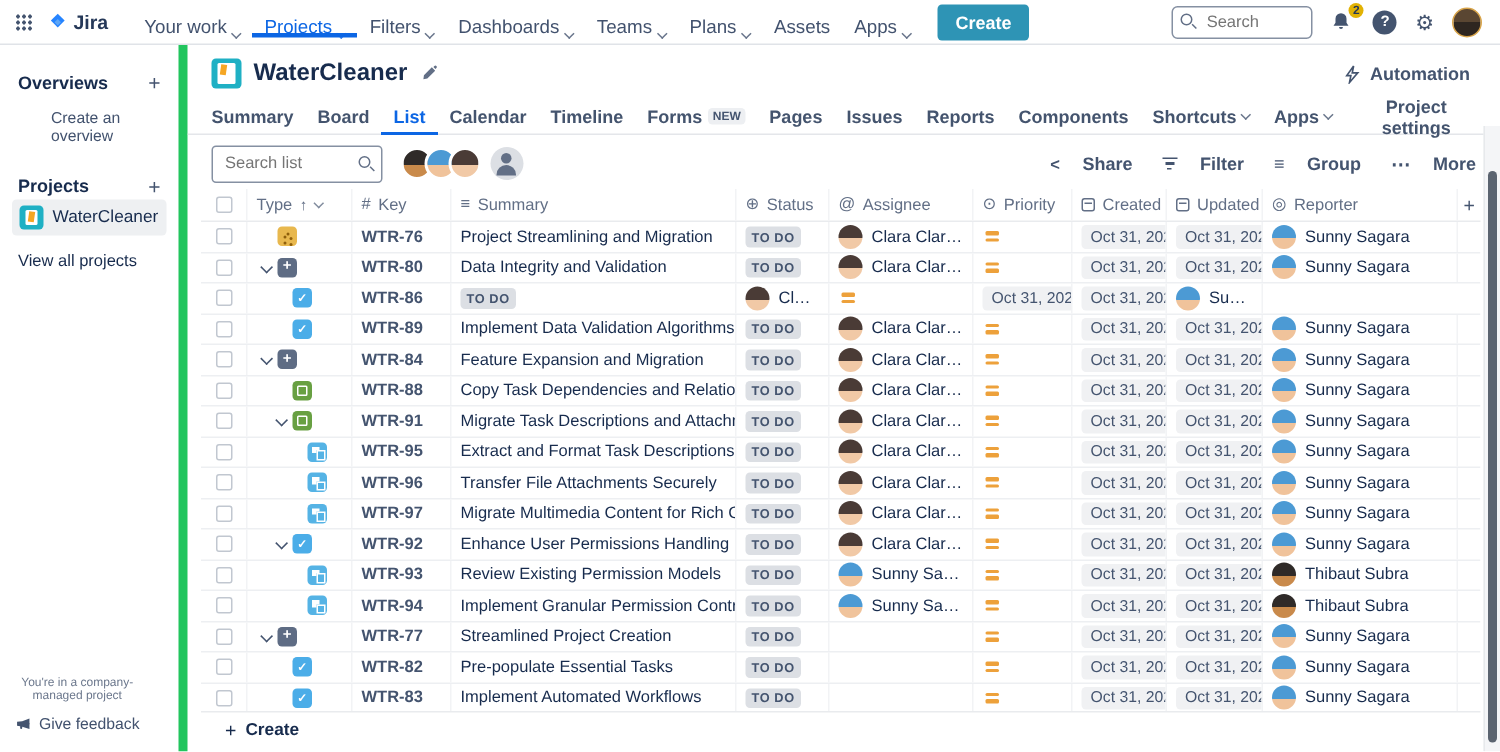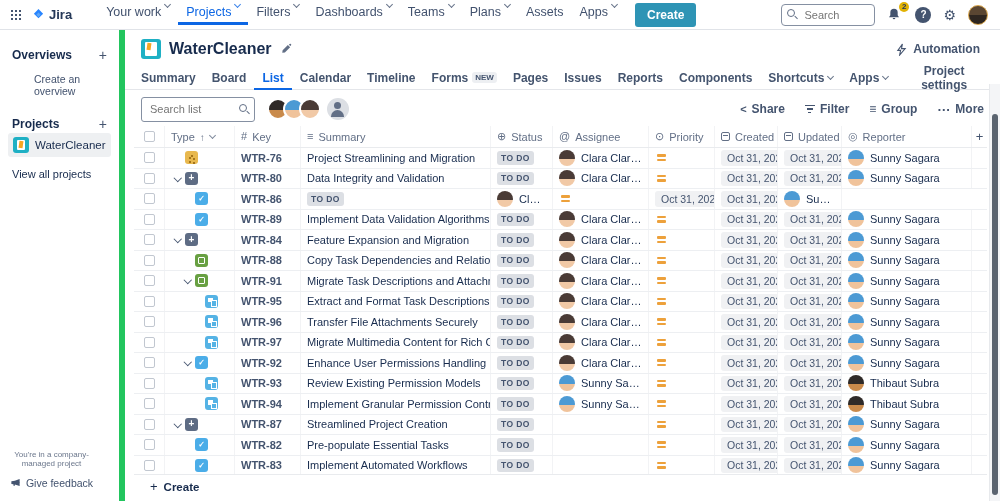--- a/index.html
+++ b/index.html
@@ -4,23 +4,23 @@
 <style>
   *{box-sizing:border-box;margin:0;padding:0}
   html,body{width:1000px;height:501px;overflow:hidden}
   body{font-family:"Liberation Sans",sans-serif;color:#172B4D;background:#fff;font-size:12px}
   button{font-family:inherit;background:none;border:none;cursor:pointer;color:inherit}
   input{font-family:inherit;outline:none}
 
   
   .topnav{height:30px;border-bottom:1px solid #E0E3E8;display:flex;align-items:center;padding:0 12px 0 10px;gap:2px}
   .grid-ic{width:12px;height:12px;margin-right:8px;background-image:radial-gradient(#44546F 1.1px,transparent 1.2px);background-size:4px 4px;flex:none}
-  .logo{display:flex;align-items:center;gap:4px;margin-right:24px}
+  .logo{display:flex;align-items:center;gap:4px;margin-right:14px}
   .logo-text{font-size:13px;font-weight:700;color:#253858}
-  .nav-item{font-size:12.5px;color:#42526E;font-weight:500;height:20px;padding:0 8px;display:inline-flex;align-items:flex-start;gap:4px}
+  .nav-item{font-size:12.5px;color:#42526E;font-weight:500;height:20px;padding:0 8px;display:inline-flex;align-items:flex-end;gap:4px}
   .nav-item.active{color:#0C66E4;box-shadow:inset 0 -3px 0 #0C66E4}
   .chev{width:5px;height:5px;border-right:1.4px solid currentColor;border-bottom:1.4px solid currentColor;transform:rotate(45deg);margin-top:-3px;opacity:.8}
   .btn-create{background:#2E94B5;color:#fff;font-size:12px;font-weight:600;border-radius:3px;height:24px;padding:0 12px;margin-left:8px}
   .nav-right{margin-left:auto;display:flex;align-items:center;gap:12px}
   .top-search{position:relative}
   .top-search input{width:94px;height:22px;border:1px solid #8590A2;border-radius:4px;font-size:11px;padding:0 6px 0 22px;color:#42526E}
   .mag{position:absolute;left:6px;top:5px;width:8px;height:8px;border:1.4px solid #626F86;border-radius:50%}
   .mag::after{content:"";position:absolute;width:4px;height:1.4px;background:#626F86;transform:rotate(45deg);left:6px;top:7px}
   .bell-wrap{position:relative;width:16px;height:16px}
   .badge{position:absolute;top:-5px;right:-6px;background:#E2B203;color:#253858;font-size:8px;font-weight:700;border-radius:6px;padding:1px 3px;line-height:1}
@@ -65,21 +65,21 @@
   .list-search input{width:114px;height:25px;border:1px solid #8590A2;border-radius:3px;font-size:11px;padding:0 24px 0 8px;color:#42526E}
   .list-search .mag{left:auto;right:8px;top:7px}
   .facepile{display:flex;align-items:center;margin-left:12px}
   .av{width:16px;height:16px;border-radius:50%;display:inline-block;flex:none}
   .fp-av{width:22px;height:22px;border:2px solid #fff;margin-left:-6px}
   .fp-av:first-child{margin-left:0}
   .add-person{width:22px;height:22px;border-radius:50%;background:#DCDFE4;margin-left:6px;position:relative}
   .add-person::before{content:"";position:absolute;left:7px;top:4px;width:7px;height:7px;border-radius:50%;background:#626F86}
   .add-person::after{content:"";position:absolute;left:4px;top:12px;width:13px;height:7px;border-radius:7px 7px 0 0;background:#626F86}
   .tb-actions{margin-left:auto;display:flex;gap:20px}
-  .tb-action{display:inline-flex;align-items:center;gap:5px;font-size:12px;font-weight:600;color:#44546F}
+  .tb-action{display:inline-flex;align-items:center;gap:15px;font-size:12px;font-weight:600;color:#44546F}
   .ic-share::before{content:"<";font-weight:700;font-size:11px}
   .ic-filter{display:inline-flex;flex-direction:column;gap:2px;align-items:center}
   .ic-filter i{display:block;height:1.6px;background:#44546F}
   .ic-filter i:nth-child(1){width:10px}.ic-filter i:nth-child(2){width:6px}.ic-filter i:nth-child(3){width:3px}
   .ic-group::before{content:"≡";font-size:12px}
   .ic-more::before{content:"⋯";font-size:13px;font-weight:700}
 
   
   .table{margin-left:9px;width:853px}
   .tgrid{display:grid;grid-template-columns:30px 70px 66px 190px 62px 96px 66px 63px 64px 130px 16px;align-items:stretch}
@@ -816,21 +816,21 @@
     <div class="cell c-plus"></div>
   </div>
           <div class="tgrid trow">
     <div class="cell c-cb">
               <span class="cb"></span>
             </div>
     <div class="cell c-type" style="padding-left: 6px;">
       <span class="expander"></span>
       <span class="ti ti-feature"></span>
     </div>
-    <div class="cell c-key">WTR-87</div>
+    <div class="cell c-key">WTR-77</div>
     <div class="cell c-summary">Streamlined Project Creation</div>
     <div class="cell c-status">
               <span class="chip-status">TO DO</span>
             </div>
     <div class="cell c-assignee"></div>
     <div class="cell c-priority">
               <span class="prio">
                 <i></i>
                 <i></i>
               </span>

